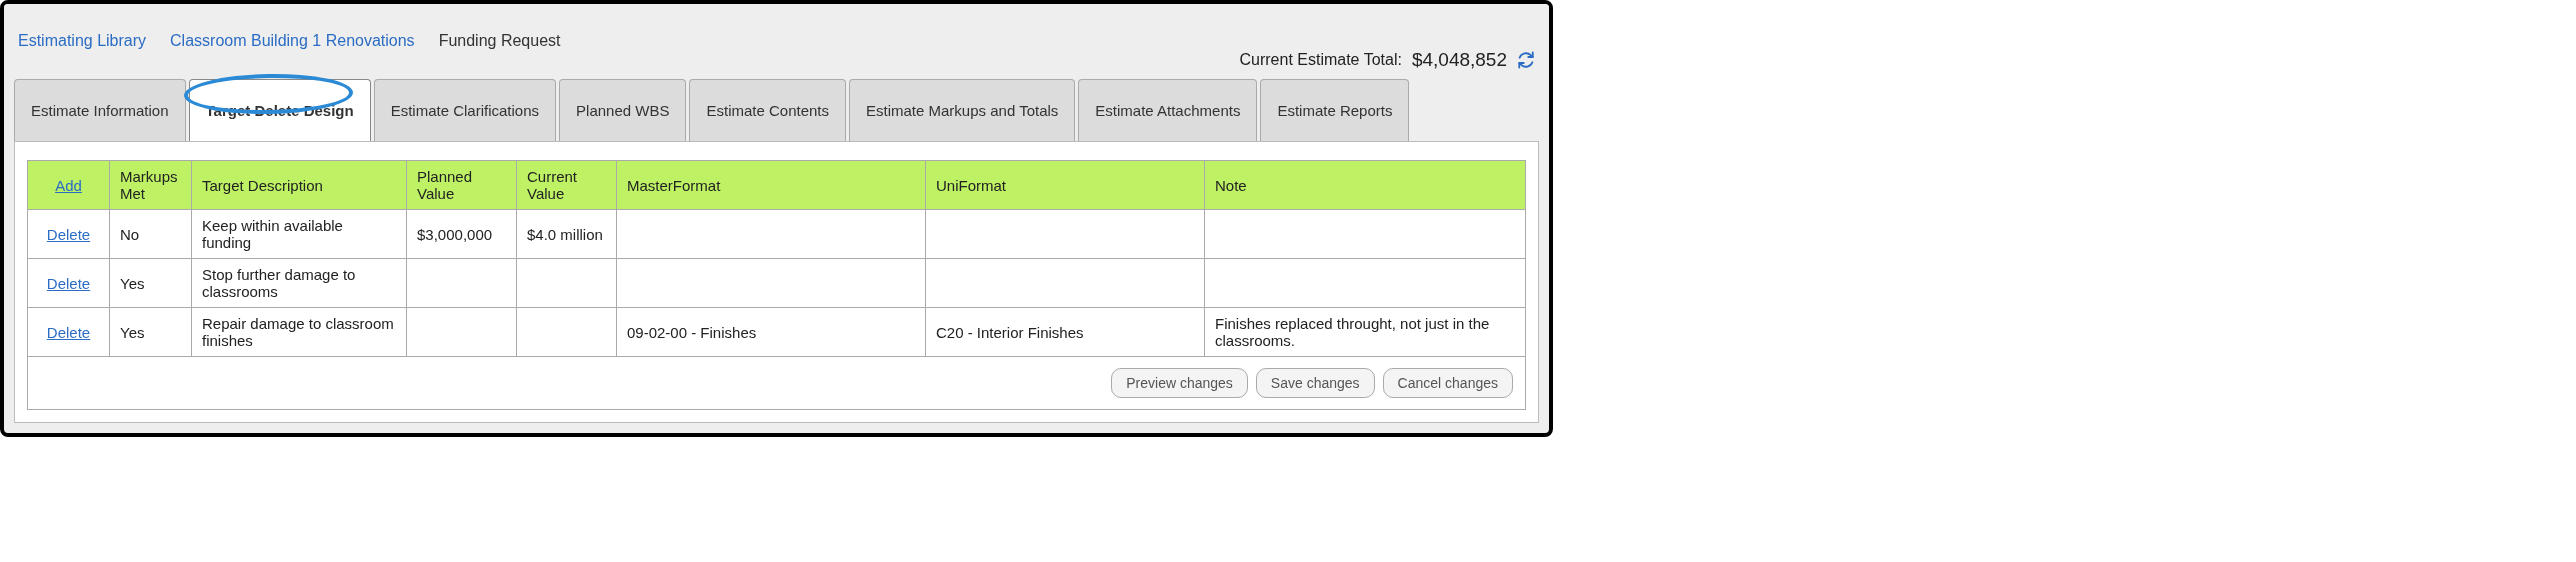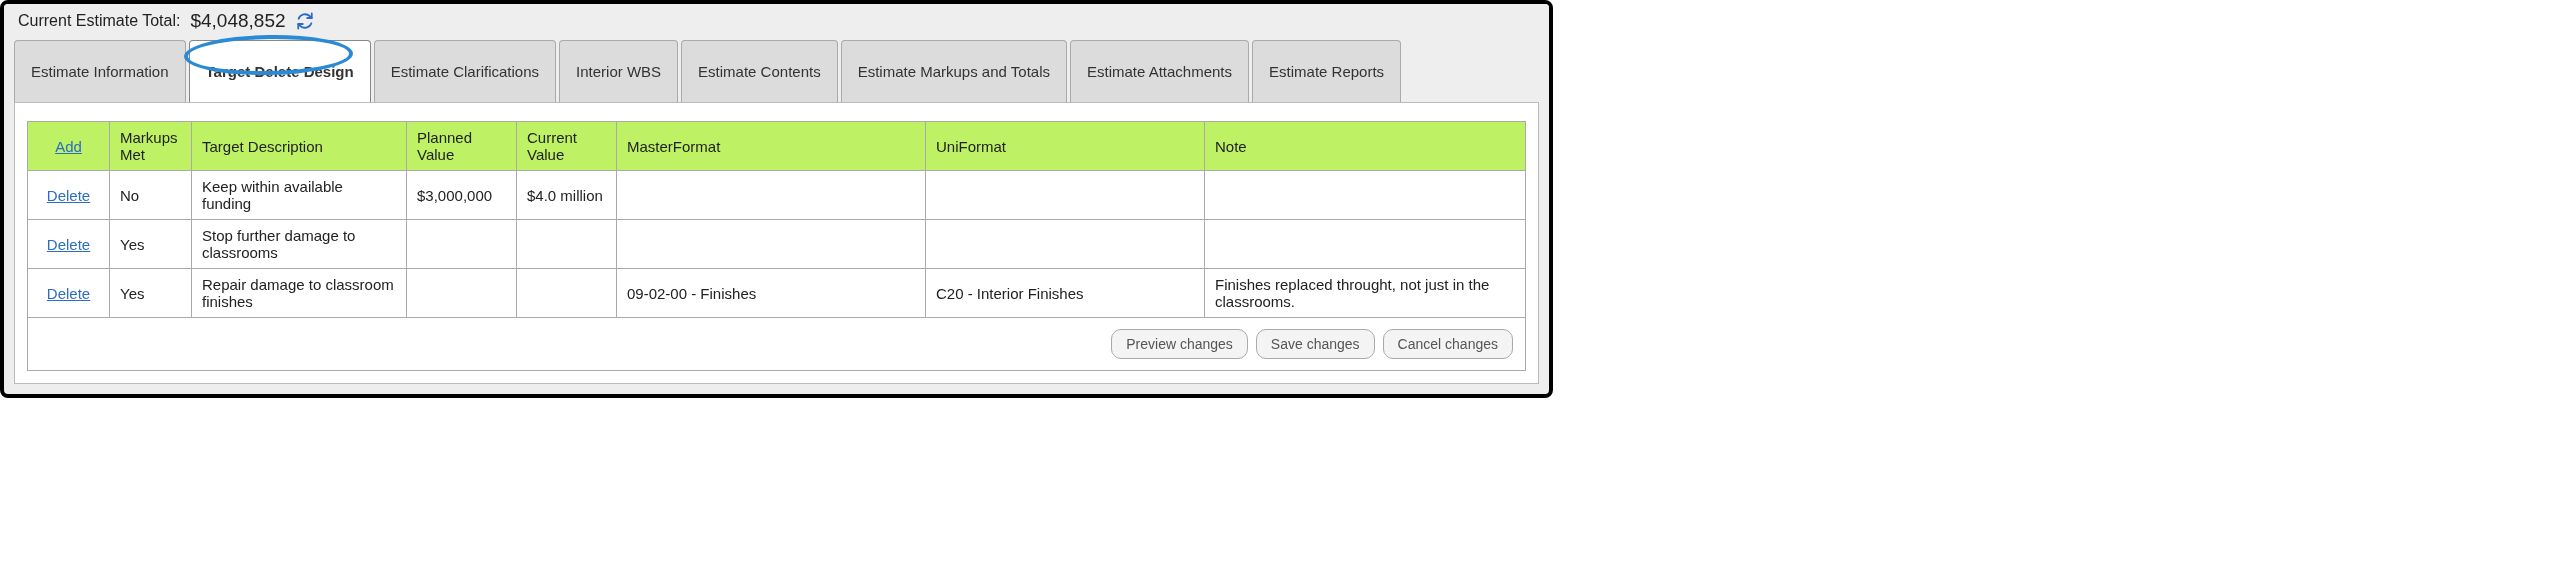--- a/index.html
+++ b/index.html
@@ -37,20 +37,21 @@
     cursor: pointer;
   }
   .breadcrumbs .plain {
     color: #333;
     font-size: 16px;
   }
   .total-wrap {
     display: flex;
     align-items: center;
     gap: 10px;
+    margin-top: 39px;
   }
   .total-label {
     color: #222;
     font-size: 16px;
   }
   .total-value {
     color: #222;
     font-size: 19px;
   }
   .refresh-icon {
@@ -157,20 +158,25 @@
   .col-master { width: 309px; }
   .col-uni    { width: 279px; }
   .col-note   { }
 </style>
 </head>
 <body>
 
 <div class="frame">
 
   <div class="topbar">
+    <div class="breadcrumbs">
+      <span class="link">Estimating Library</span>
+      <span class="link">Classroom Building 1 Renovations</span>
+      <span class="plain">Funding Request</span>
+    </div>
     <div class="total-wrap">
       <span class="total-label">Current Estimate Total:</span>
       <span class="total-value">$4,048,852</span>
       <span class="refresh-icon">
         <svg width="18" height="18" viewBox="0 0 24 24" fill="none" stroke="#2b6cc4" stroke-width="2.4" stroke-linecap="round" stroke-linejoin="round">
           <path d="M21 2v6h-6"></path>
           <path d="M3 22v-6h6"></path>
           <path d="M3.51 9a9 9 0 0 1 14.85-3.36L21 8"></path>
           <path d="M20.49 15a9 9 0 0 1-14.85 3.36L3 16"></path>
         </svg>
@@ -179,21 +185,21 @@
   </div>
 
   <div class="tabs-row">
     <div class="tabs">
       <div class="tab">Estimate Information</div>
       <div class="tab active">
         <span>Target Delete Design</span>
         <span class="circle-highlight"></span>
       </div>
       <div class="tab">Estimate Clarifications</div>
-      <div class="tab">Interior WBS</div>
+      <div class="tab">Planned WBS</div>
       <div class="tab">Estimate Contents</div>
       <div class="tab">Estimate Markups and Totals</div>
       <div class="tab">Estimate Attachments</div>
       <div class="tab">Estimate Reports</div>
     </div>
   </div>
 
   <div class="content-panel">
     <table class="data">
       <colgroup>

